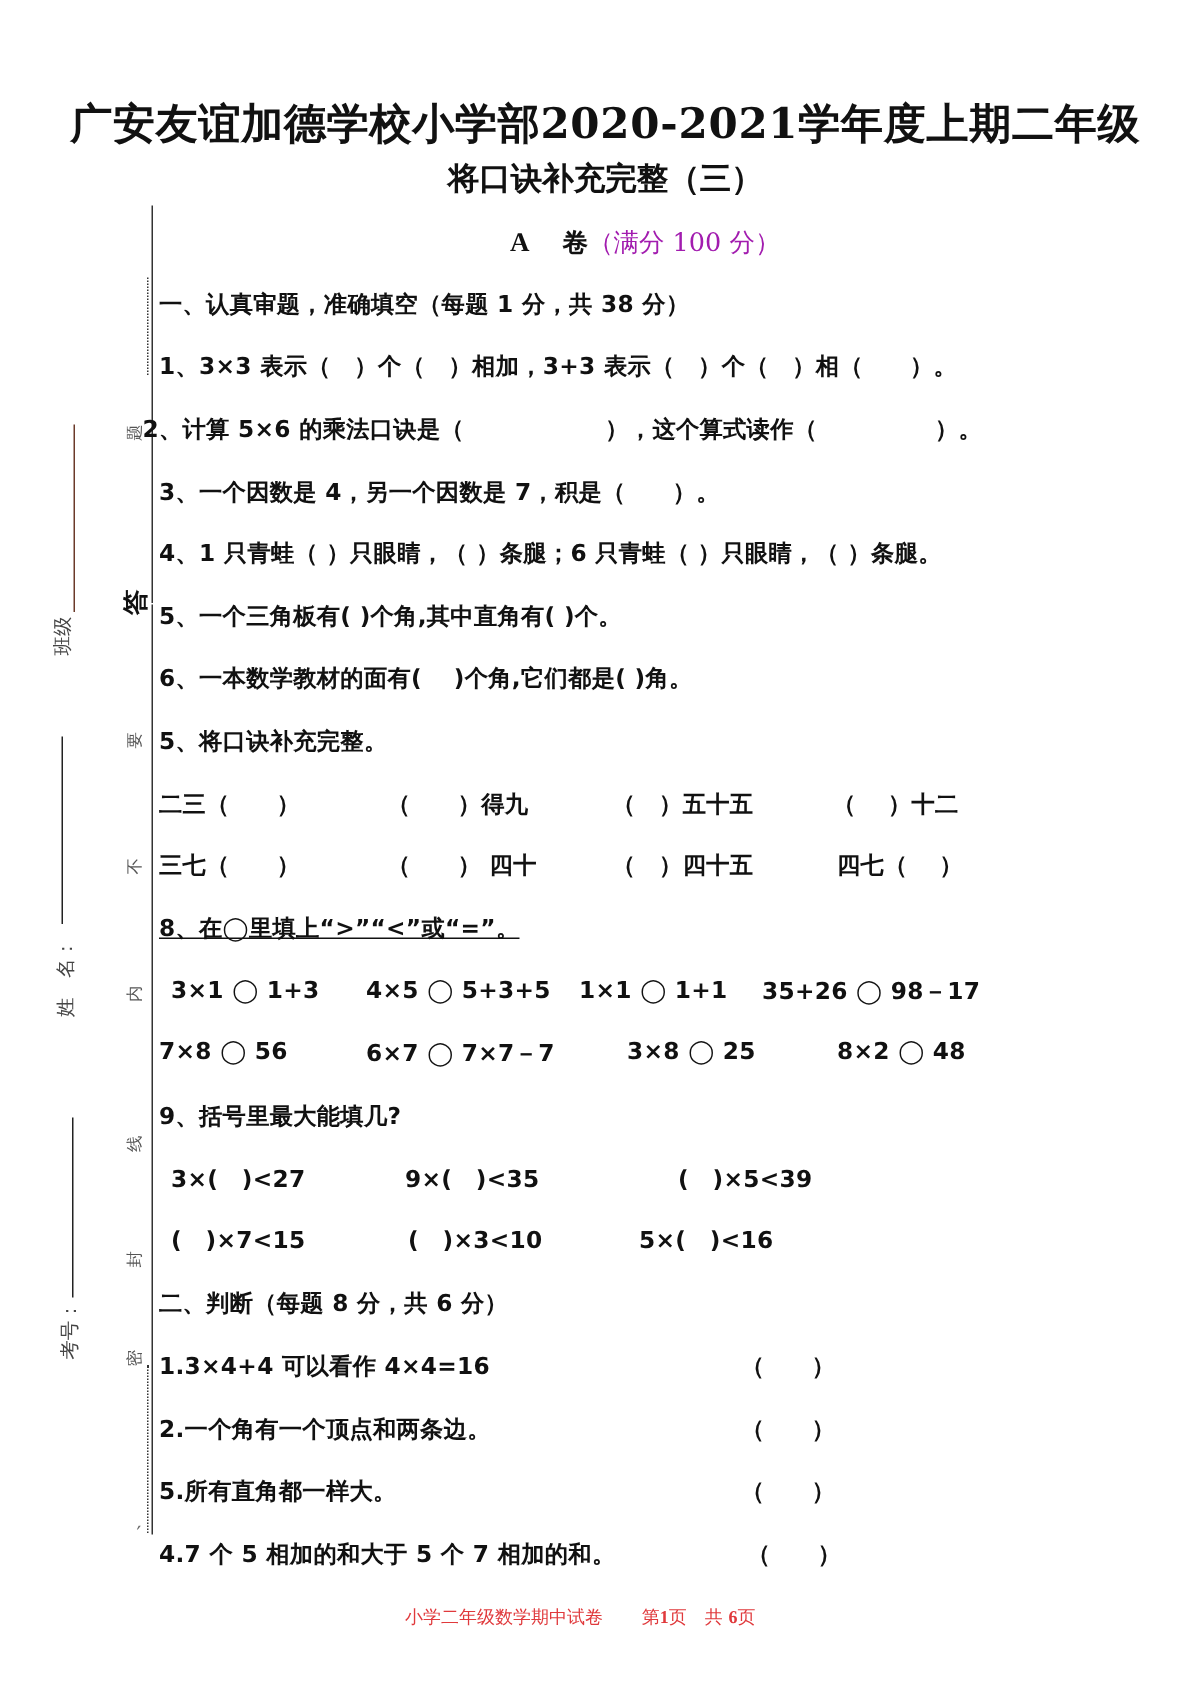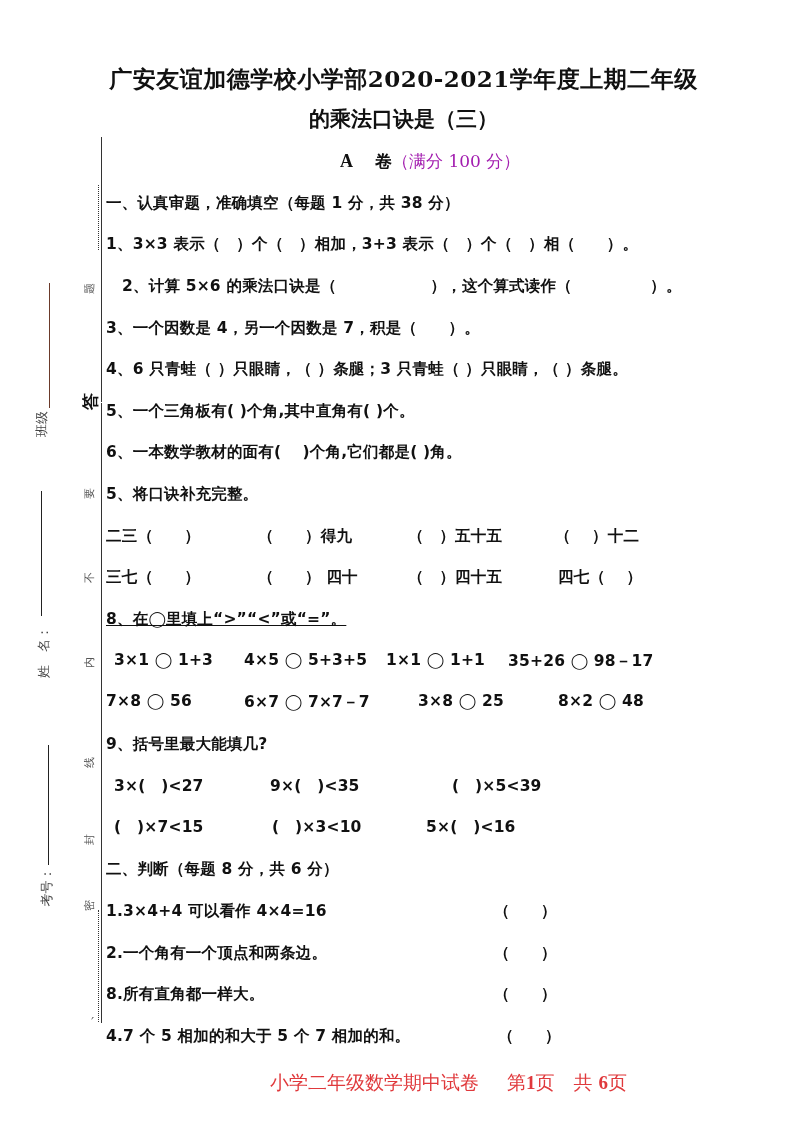--- a/index.html
+++ b/index.html
@@ -1,42 +1,42 @@
 <!DOCTYPE html>
 <html><head>
 <meta charset="utf-8">
 <style>
   html, body { margin:0; padding:0; background:#ffffff; }
   body { width:793px; height:1122px; position:relative; overflow:hidden;
          font-family: "DejaVu Serif", "Liberation Serif", serif; color:#111; }
   .abs { position:absolute; white-space:nowrap; }
   .title1 { top:64px; left:0; width:793px; text-align:center; padding-left:14px; box-sizing:border-box;
-            font-size:23px; font-weight:bold; letter-spacing:0.5px; }
+            font-size:28px; font-weight:bold; letter-spacing:0.5px; }
   .title2 { top:105px; left:0; width:793px; text-align:center; padding-left:14px; box-sizing:border-box;
             font-size:21px; font-weight:bold; }
   .subtitle { top:150px; left:340px; font-size:17px; }
   .subtitle .a { font-weight:bold; font-family:"Liberation Serif", serif; font-size:18px; }
   .subtitle .juan { font-weight:bold; margin-left:22px; }
   .subtitle .paren { color:#a21caf; font-weight:normal; }
   .q { font-size:15.5px; font-weight:bold; font-family:"DejaVu Sans", "Liberation Sans", sans-serif; letter-spacing:0.2px; }
   .vline { position:absolute; width:1.3px; background:#333; }
   .dotline { position:absolute; width:0; border-left:1.5px dotted #333; }
   .margin-label { position:absolute; font-size:13px; color:#444; transform:rotate(-90deg); transform-origin:center; white-space:nowrap;
                   font-family:"DejaVu Sans", sans-serif; }
   .margin-char { position:absolute; font-size:11px; color:#555; transform:rotate(-90deg); font-family:"DejaVu Sans", sans-serif; }
   .margin-big { position:absolute; font-size:17px; font-weight:bold; transform:rotate(-90deg); font-family:"DejaVu Sans", sans-serif; }
   .blank-line { position:absolute; width:1.2px; background:#222; }
-  .footer { top:1070px; left:270px; font-size:19px; color:#e0393c; font-family:"DejaVu Serif", serif; }
+  .footer { top:1070px; left:270px; font-size:12px; color:#e0393c; font-family:"DejaVu Serif", serif; }
   .footer b { font-family:"Liberation Serif", serif; }
 </style>
 </head>
 <body>
 
 <div class="abs title1">广安友谊加德学校小学部2020-2021学年度上期二年级</div>
-<div class="abs title2">的乘法口诀是（三）</div>
+<div class="abs title2">将口诀补充完整（三）</div>
 <div class="abs subtitle">
   <span class="a">A</span><span class="juan">卷</span><span class="paren">（满分 100 分）</span>
 </div>
 
 <div class="vline" style="left:101px; top:137px; height:265px;"></div>
 <div class="dotline" style="left:98px; top:185px; height:65px;"></div>
 <div class="vline" style="left:101px; top:403px; height:620px;"></div>
 <div class="dotline" style="left:98px; top:910px; height:112px;"></div>
 <div class="abs" style="left:91px; top:1015px; font-size:14px; color:#666;">′</div>
 
@@ -53,23 +53,23 @@
 <div class="margin-label" style="left:29px; top:415px;">班级</div>
 
 <div class="blank-line" style="left:41px; top:491px; height:125px;"></div>
 <div class="margin-label" style="left:18px; top:643px;">姓　名：</div>
 
 <div class="blank-line" style="left:48px; top:745px; height:120px;"></div>
 <div class="margin-label" style="left:27px; top:878px;">考号：</div>
 
 <div class="abs q" style="left:106px; top:193px;">一、认真审题，准确填空（每题 1 分，共 38 分）</div>
 <div class="abs q" style="left:106px; top:234px;">1、3×3 表示（　）个（　）相加，3+3 表示（　）个（　）相（　　）。</div>
-<div class="abs q" style="left:122px; top:276px;">2、计算 5×6 的乘法口诀是（　　　　　　），这个算式读作（　　　　　）。</div>
+<div class="abs q" style="left:95px; top:276px;">2、计算 5×6 的乘法口诀是（　　　　　　），这个算式读作（　　　　　）。</div>
 <div class="abs q" style="left:106px; top:318px;">3、一个因数是 4，另一个因数是 7，积是（　　）。</div>
-<div class="abs q" style="left:106px; top:359px;">4、6 只青蛙（ ）只眼睛，（ ）条腿；3 只青蛙（ ）只眼睛，（ ）条腿。</div>
+<div class="abs q" style="left:106px; top:359px;">4、1 只青蛙（ ）只眼睛，（ ）条腿；6 只青蛙（ ）只眼睛，（ ）条腿。</div>
 <div class="abs q" style="left:106px; top:401px;">5、一个三角板有( )个角,其中直角有( )个。</div>
 <div class="abs q" style="left:106px; top:442px;">6、一本数学教材的面有(　 )个角,它们都是( )角。</div>
 <div class="abs q" style="left:106px; top:484px;">5、将口诀补充完整。</div>
 
 <div class="abs q" style="left:106px; top:526px;">二三（　　）</div>
 <div class="abs q" style="left:258px; top:526px;">（　　）得九</div>
 <div class="abs q" style="left:408px; top:526px;">（　）五十五</div>
 <div class="abs q" style="left:555px; top:526px;">（　 ）十二</div>
 
 <div class="abs q" style="left:106px; top:567px;">三七（　　）</div>
@@ -100,21 +100,21 @@
 <div class="abs q" style="left:426px; top:817px;">5×(　)&lt;16</div>
 
 <div class="abs q" style="left:106px; top:859px;">二、判断（每题 8 分，共 6 分）</div>
 
 <div class="abs q" style="left:106px; top:901px;">1.3×4+4 可以看作 4×4=16</div>
 <div class="abs q" style="left:494px; top:901px;">（　　）</div>
 
 <div class="abs q" style="left:106px; top:943px;">2.一个角有一个顶点和两条边。</div>
 <div class="abs q" style="left:494px; top:943px;">（　　）</div>
 
-<div class="abs q" style="left:106px; top:984px;">8.所有直角都一样大。</div>
+<div class="abs q" style="left:106px; top:984px;">5.所有直角都一样大。</div>
 <div class="abs q" style="left:494px; top:984px;">（　　）</div>
 
 <div class="abs q" style="left:106px; top:1026px;">4.7 个 5 相加的和大于 5 个 7 相加的和。</div>
 <div class="abs q" style="left:498px; top:1026px;">（　　）</div>
 
 <div class="abs footer">
   <span>小学二年级数学期中试卷</span>
   <span style="margin-left:22px;">第</span><b>1</b><span>页　共</span>
   <b>6</b><span>页</span>
 </div>

